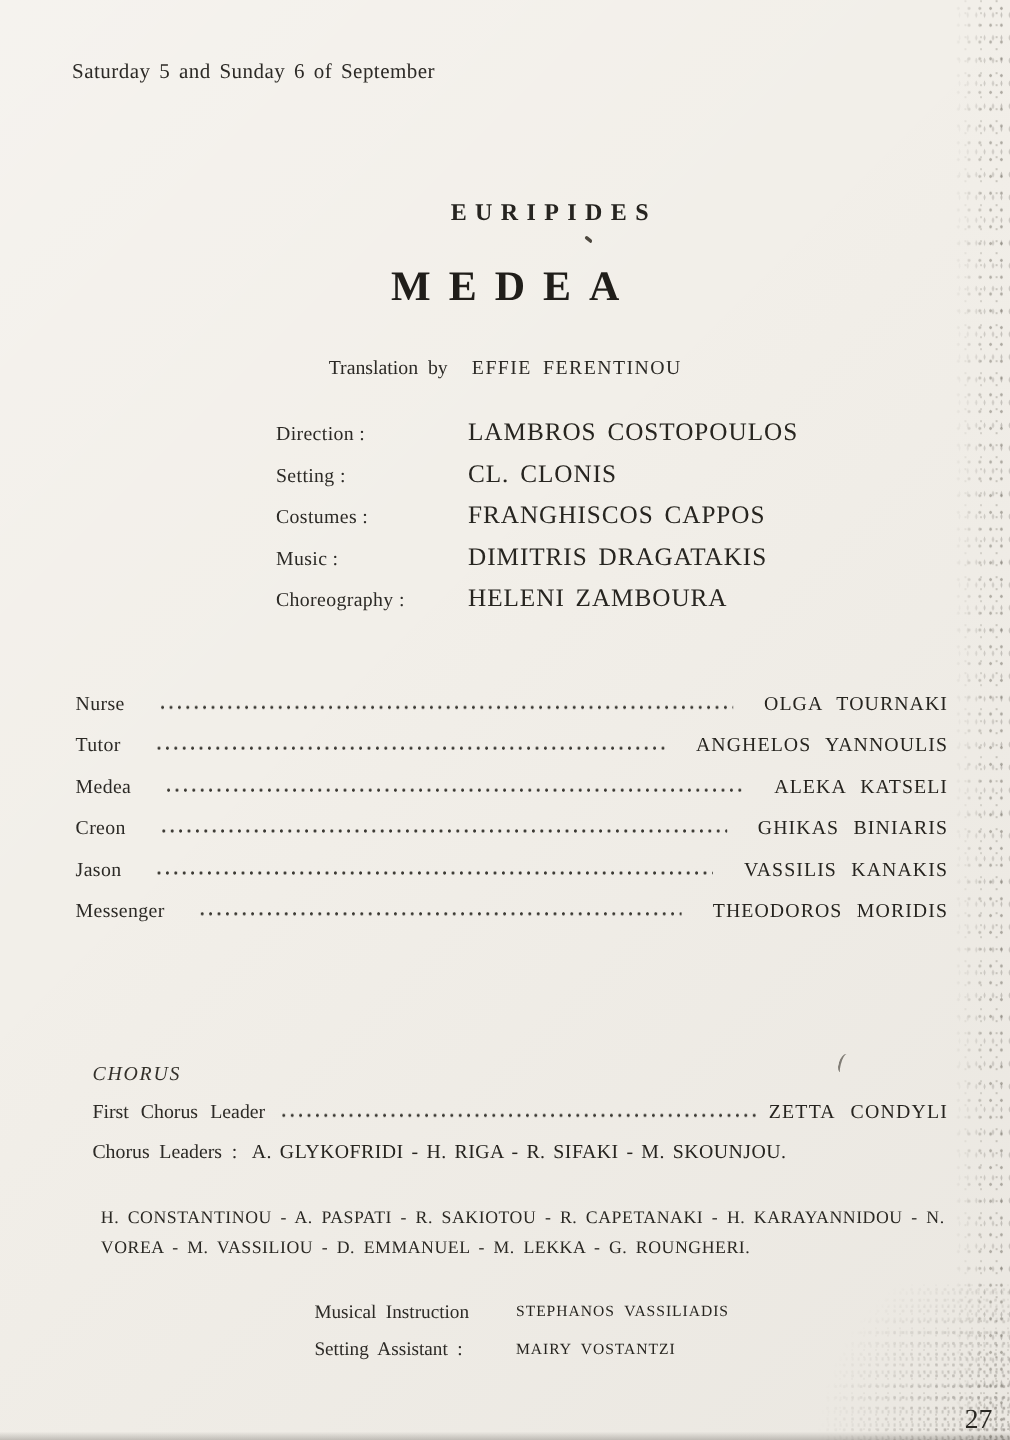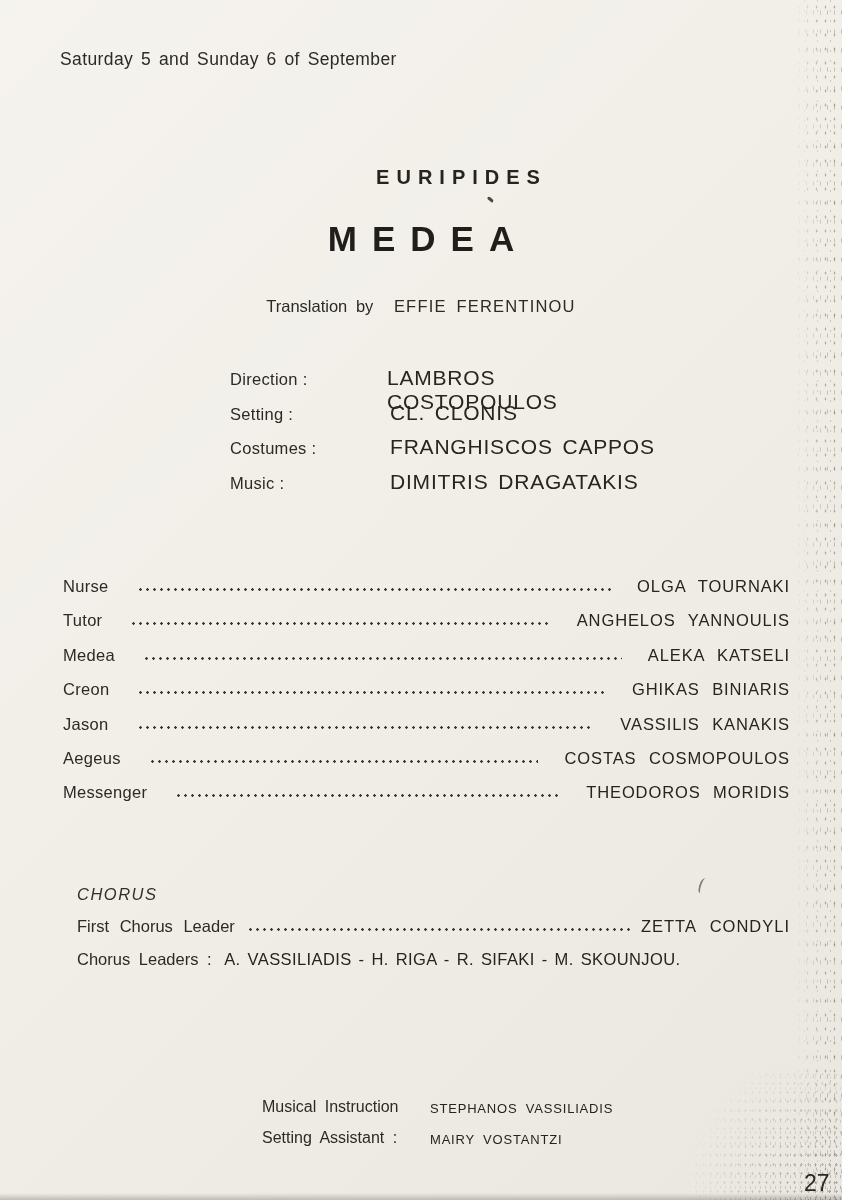--- a/index.html
+++ b/index.html
@@ -8,21 +8,21 @@
     background: #888;
   }
   .page {
     position: relative;
     width: 842px;
     height: 1200px;
     margin: 0 auto;
     background: #f2efe9;
     background-image: linear-gradient(135deg, rgba(255,255,255,.25) 0%, rgba(0,0,0,0) 40%, rgba(90,85,75,.05) 100%);
     overflow: hidden;
-    font-family: Liberation Sans, sans-serif;
+    font-family: Liberation Serif, serif;
     color: #2c2a26;
   }
 
   
   .noise-right {
     position: absolute; top: 0; right: 0; width: 48px; height: 100%;
     background-image:
       radial-gradient(rgba(110,105,95,.55) .8px, transparent 1.1px),
       radial-gradient(rgba(130,125,115,.38) .7px, transparent 1px),
       radial-gradient(rgba(90,85,80,.32) .6px, transparent .95px);
@@ -80,21 +80,21 @@
   }
 
   .translation-line {
     position: absolute; left: 0; top: 297px; width: 842px;
     text-align: center; font-size: 16.5px;
   }
   .translation-line .t-label { word-spacing: 4px; }
   .translation-line .t-name { margin-left: 16px; letter-spacing: 1.2px; word-spacing: 4px; }
 
   .credits {
-    position: absolute; left: 230px; top: 366px; width: 440px;
+    position: absolute; left: 230px; top: 348px; width: 440px;
   }
   .credit-row { display: flex; height: 34.5px; align-items: baseline; }
   .credit-label { width: 160px; font-size: 16.5px; letter-spacing: .3px; }
   .credit-value { font-size: 21px; letter-spacing: .8px; word-spacing: 3px; color: #272520; }
 
   .cast {
     position: absolute; left: 63px; top: 577px; width: 727px;
   }
   .cast-row { display: flex; align-items: baseline; height: 34.4px; gap: 16px; }
   .cast-role { font-size: 16.5px; letter-spacing: .3px; white-space: nowrap; }
@@ -125,21 +125,21 @@
 
   .chorus-members {
     position: absolute; left: 84px; top: 1003px; width: 740px;
     font-size: 14.8px; line-height: 25px; letter-spacing: .45px; word-spacing: 3px;
     color: #2a2823;
   }
 
   .production-footer {
     position: absolute; left: 262px; top: 1085px; width: 480px;
   }
-  .footer-row { display: flex; height: 31px; align-items: flex-end; }
+  .footer-row { display: flex; height: 31px; align-items: flex-start; }
   .footer-label { width: 168px; font-size: 16px; word-spacing: 4px; }
   .footer-value { font-size: 13px; letter-spacing: .8px; word-spacing: 4px; color: #26241f; }
 
   .page-number {
     position: absolute; left: 804px; top: 1170px;
     font-size: 23px; color: #2a2823;
   }
 </style>
 </head>
 <body>
@@ -173,20 +173,24 @@
       <span class="credit-value">CL. CLONIS</span>
     </div>
     <div class="credit-row">
       <span class="credit-label">Costumes :</span>
       <span class="credit-value">FRANGHISCOS CAPPOS</span>
     </div>
     <div class="credit-row">
       <span class="credit-label">Music :</span>
       <span class="credit-value">DIMITRIS DRAGATAKIS</span>
     </div>
+    <div class="credit-row">
+      <span class="credit-label">Choreography :</span>
+      <span class="credit-value">HELENI ZAMBOURA</span>
+    </div>
   </div>
 
   <div class="cast">
     <div class="cast-row">
       <span class="cast-role">Nurse</span>
       <span class="dots"></span>
       <span class="cast-actor">OLGA TOURNAKI</span>
     </div>
     <div class="cast-row">
       <span class="cast-role">Tutor</span>
@@ -200,46 +204,42 @@
     </div>
     <div class="cast-row">
       <span class="cast-role">Creon</span>
       <span class="dots"></span>
       <span class="cast-actor">GHIKAS BINIARIS</span>
     </div>
     <div class="cast-row">
       <span class="cast-role">Jason</span>
       <span class="dots"></span>
       <span class="cast-actor">VASSILIS KANAKIS</span>
-    </div>
-    <div class="cast-row">
-      <span class="cast-role">Aegeus</span>
-      <span class="dots"></span>
-      <span class="cast-actor">COSTAS COSMOPOULOS</span>
     </div>
     <div class="cast-row">
       <span class="cast-role">Messenger</span>
       <span class="dots"></span>
       <span class="cast-actor">THEODOROS MORIDIS</span>
     </div>
   </div>
 
   <div class="chorus-heading">CHORUS</div>
 
   <div class="first-leader-row">
     <span class="first-leader-label">First Chorus Leader</span>
     <span class="dots"></span>
     <span class="first-leader-name">ZETTA CONDYLI</span>
   </div>
 
   <div class="chorus-leaders-line">
     <span class="cl-label">Chorus Leaders :</span>
-    <span class="cl-names">A. VASSILIADIS - H. RIGA - R. SIFAKI - M. SKOUNJOU.</span>
-  </div>
-
+    <span class="cl-names">A. GLYKOFRIDI - H. RIGA - R. SIFAKI - M. SKOUNJOU.</span>
+  </div>
+
+  <div class="chorus-members">H. CONSTANTINOU - A. PASPATI - R. SAKIOTOU - R. CAPETANAKI - H. KARAYANNIDOU - N. VOREA - M. VASSILIOU - D. EMMANUEL - M. LEKKA - G. ROUNGHERI.</div>
 
   <div class="production-footer">
     <div class="footer-row">
       <span class="footer-label">Musical Instruction</span>
       <span class="footer-value">STEPHANOS VASSILIADIS</span>
     </div>
     <div class="footer-row">
       <span class="footer-label">Setting Assistant :</span>
       <span class="footer-value">MAIRY VOSTANTZI</span>
     </div>

